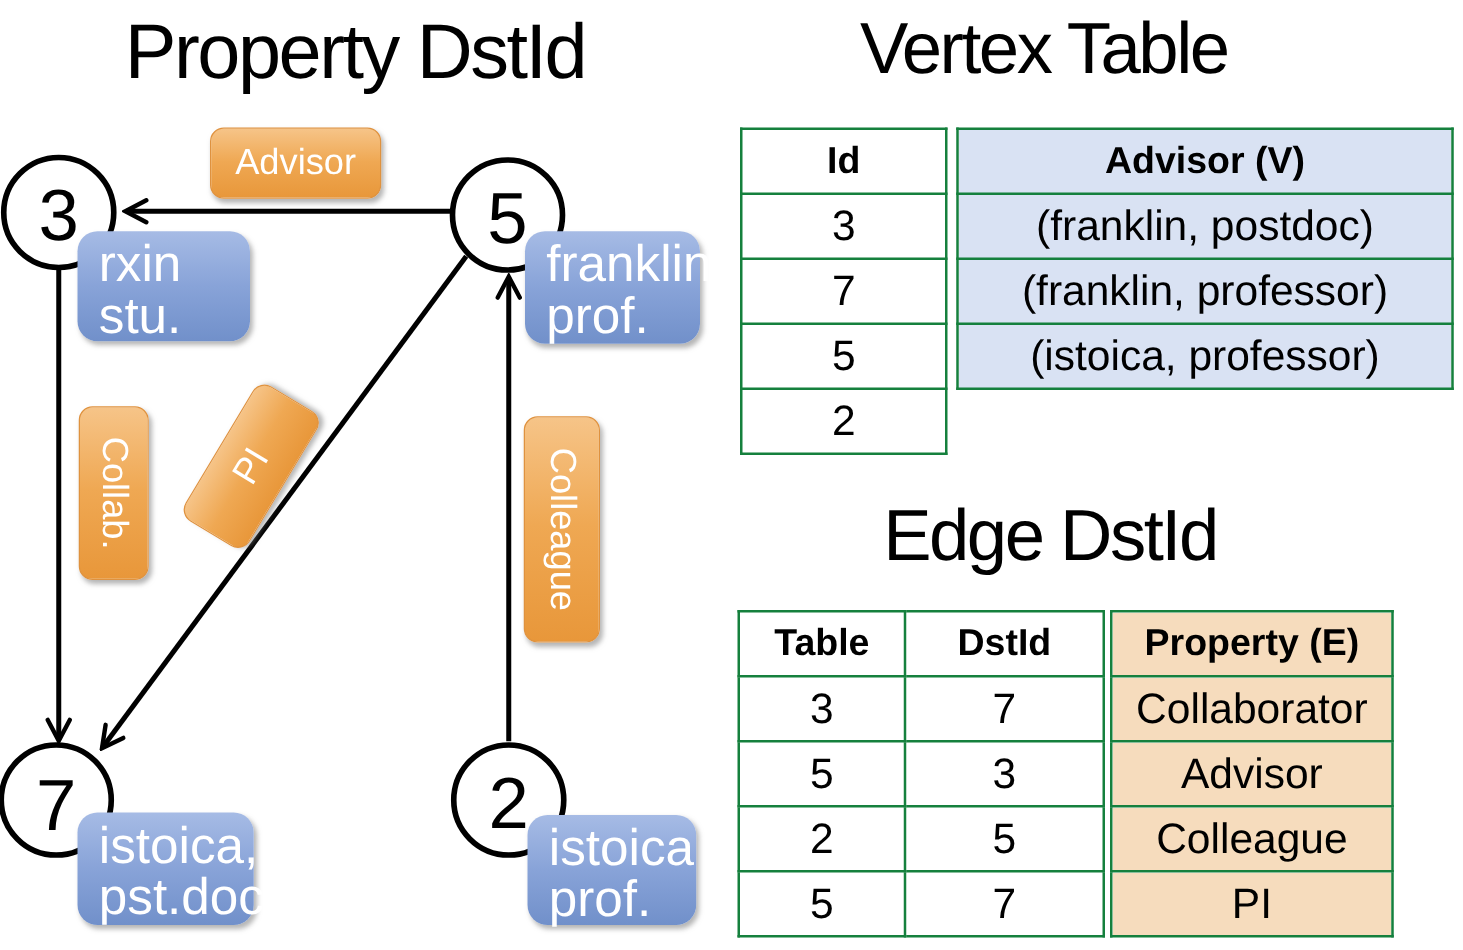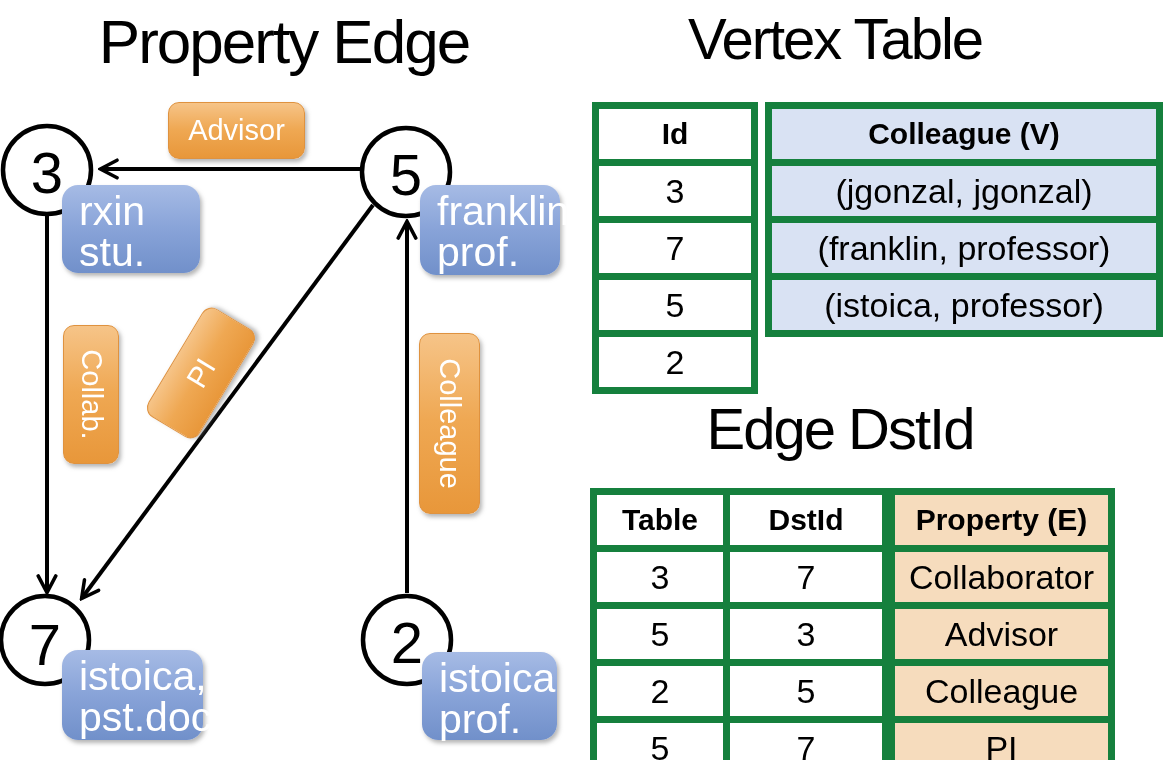--- a/index.html
+++ b/index.html
@@ -19,32 +19,32 @@
     background:linear-gradient(180deg,#F6C488 0%,#EFA853 48%,#E8973A 100%);
     border:1px solid #DF923F;border-radius:11px;color:#fff;
     box-shadow:2px 3px 4px rgba(120,120,120,0.55);font-size:29px;}
   .elabel .vtext{transform:rotate(90deg);white-space:nowrap;}
 
   .vlabel{position:absolute;background:linear-gradient(180deg,#A6BBE5 0%,#88A3D8 50%,#7190CA 100%);
     border-radius:16px;color:#fff;box-shadow:2px 3px 4px rgba(120,120,120,0.55);
     font-size:41px;line-height:41px;padding:6px 10px 0 17px;}
 
   table{position:absolute;border-collapse:collapse;table-layout:fixed;background:#fff;}
-  th,td{border:7px solid #15803d;text-align:center;vertical-align:middle;height:50px;padding:0;overflow:hidden;white-space:nowrap;}
+  th,td{border:2px solid #15803d;text-align:center;vertical-align:middle;height:50px;padding:0;overflow:hidden;white-space:nowrap;}
   th{font-size:30px;font-weight:bold;color:#000;}
   td{font-size:34px;font-weight:300;color:#000;}
   .cell-blue{background:#D9E2F3;}
   .cell-tan{background:#F6DCBD;}
 </style>
 </head>
 <body>
 
 <div id="stage">
 
-  <div class="title" id="pg-title">Property Edge</div>
+  <div class="title" id="pg-title">Property DstId</div>
   <div class="title" id="vt-title">Vertex Table</div>
   <div class="title" id="et-title">Edge DstId</div>
 
   <svg id="graph-edges" width="585" height="760" viewBox="0 0 585 760">
     <defs>
       <marker id="arw" viewBox="0 0 10 10" refX="8.5" refY="5" markerWidth="5.5" markerHeight="5.5" orient="auto">
         <path d="M1.2,1 L8.8,5 L1.2,9" fill="none" stroke="#000" stroke-width="1.6" stroke-linecap="round"></path>
       </marker>
     </defs>
     <line x1="362" y1="169" x2="101" y2="169" stroke="#000" stroke-width="4" marker-end="url(#arw)"></line>
@@ -108,24 +108,24 @@
         </tr>
     <tr>
           <td>2</td>
         </tr>
   </tbody>
     </table>
 
   <table style="left:765px;top:102px;width:398px;">
     <tbody>
         <tr>
-          <th class="cell-blue">Colleague (V)</th>
+          <th class="cell-blue">Advisor (V)</th>
         </tr>
     <tr>
-          <td class="cell-blue">(jgonzal, jgonzal)</td>
+          <td class="cell-blue">(franklin, postdoc)</td>
         </tr>
     <tr>
           <td class="cell-blue">(franklin, professor)</td>
         </tr>
     <tr>
           <td class="cell-blue">(istoica, professor)</td>
         </tr>
   </tbody>
     </table>
 

